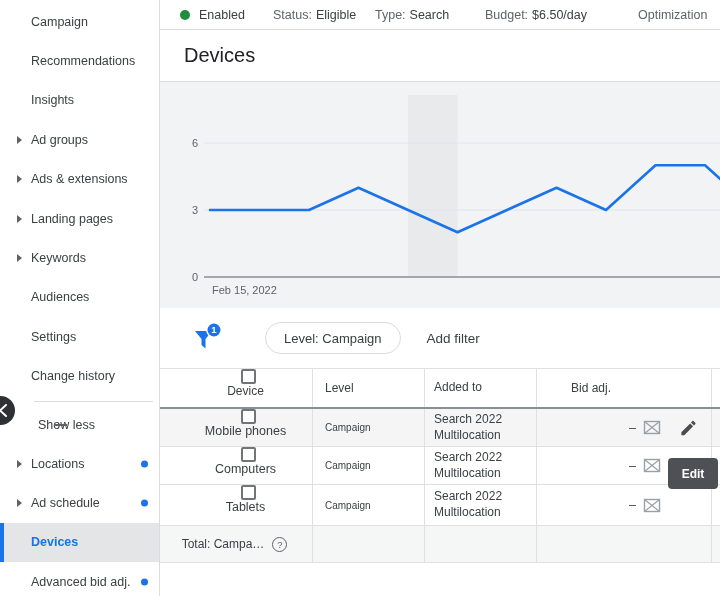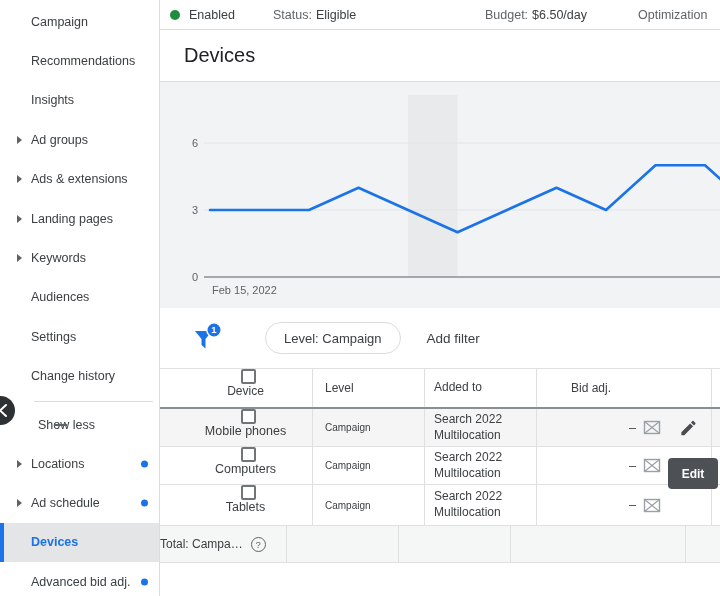--- a/index.html
+++ b/index.html
@@ -59,21 +59,21 @@
   .c4{width:175px;display:flex;align-items:center;justify-content:flex-end;padding-right:50px;border-right:1px solid var(--tableline);position:relative;}
   .c5{flex:1;}
   .thead .c4{padding-right:100px;}
   .cb{width:15px;height:15px;min-width:15px;border:2px solid #70757a;border-radius:2px;background:#fff;margin-left:24px;cursor:pointer;}
   .dev-label{margin-left:19px;}
   .hdr{font-size:12px;color:var(--txt);}
   .r-data{height:38px;background:#fff;}
   .r-first{background:#f5f5f5;}
   .r-third{height:41px;}
   .total-row{height:37px;background:#f5f6f6;border-bottom:1px solid var(--tableline);display:flex;}
-  .total-cell{width:127px;display:flex;align-items:center;justify-content:flex-start;padding-right:3px;border-right:1px solid var(--tableline);}
+  .total-cell{width:153px;display:flex;align-items:center;justify-content:center;padding-right:3px;border-right:1px solid var(--tableline);}
   .tot-borders{display:flex;flex:1;}
   .tb1{width:112px;border-right:1px solid var(--tableline);}
   .tb2{width:112px;border-right:1px solid var(--tableline);}
   .tb3{width:175px;border-right:1px solid var(--tableline);}
   .dash{font-size:12.5px;color:var(--txt);margin-right:7px;}
   .pencil{position:absolute;right:13px;top:50%;transform:translateY(-50%);cursor:pointer;}
   .qmark{width:15px;height:15px;border:1.3px solid #5f6368;border-radius:50%;color:#5f6368;font-size:9.5px;display:flex;align-items:center;justify-content:center;margin-left:8px;cursor:pointer;}
   .edit-tooltip{position:absolute;left:508px;top:428px;width:50px;height:31px;background:var(--tooltip);border-radius:4px;color:#fff;font-size:12px;font-weight:bold;display:flex;align-items:center;justify-content:center;z-index:5;}
 </style>
 </head>
@@ -145,27 +145,31 @@
         <span class="side-label">Devices</span>
       </li>
     <li>
         <span class="side-label">Advanced bid adj.</span>
         <span class="upd-dot"></span>
       </li>
   </ul>
 </nav>
 
 <header class="topbar">
-  <div class="grp" style="left:10px;">
+  <div class="grp" style="left:20px;">
     <span class="gdot"></span>
     <span class="val">Enabled</span>
   </div>
   <div class="grp" style="left:113px;">
     <span class="lbl">Status:</span>
     <span class="val">Eligible</span>
+  </div>
+  <div class="grp" style="left:215px;">
+    <span class="lbl">Type:</span>
+    <span class="val">Search</span>
   </div>
   <div class="grp" style="left:317px;margin-left:8px;">
     <span class="lbl">Budget:</span>
     <span class="val">$6.50/day</span>
   </div>
   <div class="grp" style="left:478px;">
     <span class="lbl">Optimization</span>
   </div>
 </header>
 

